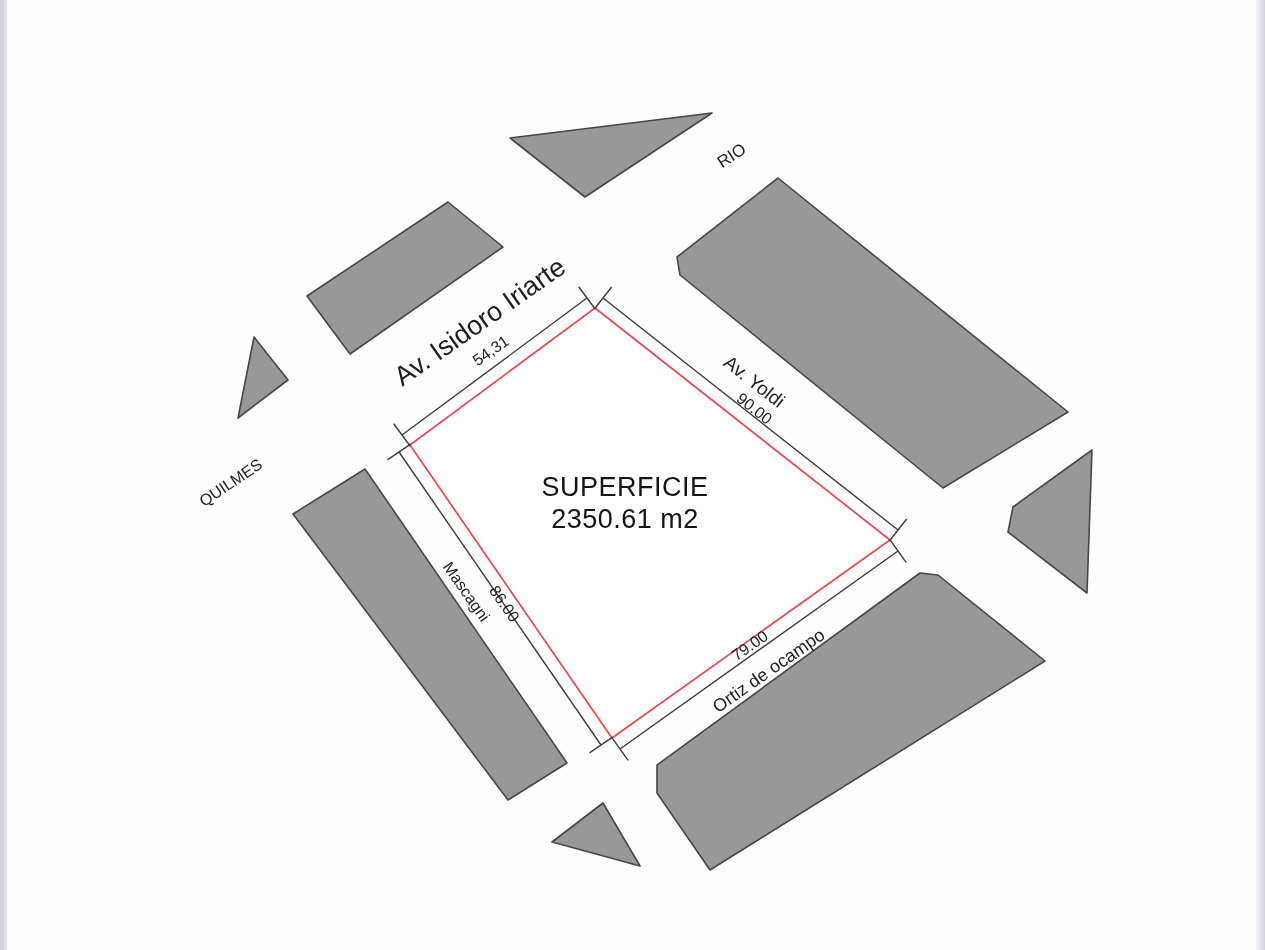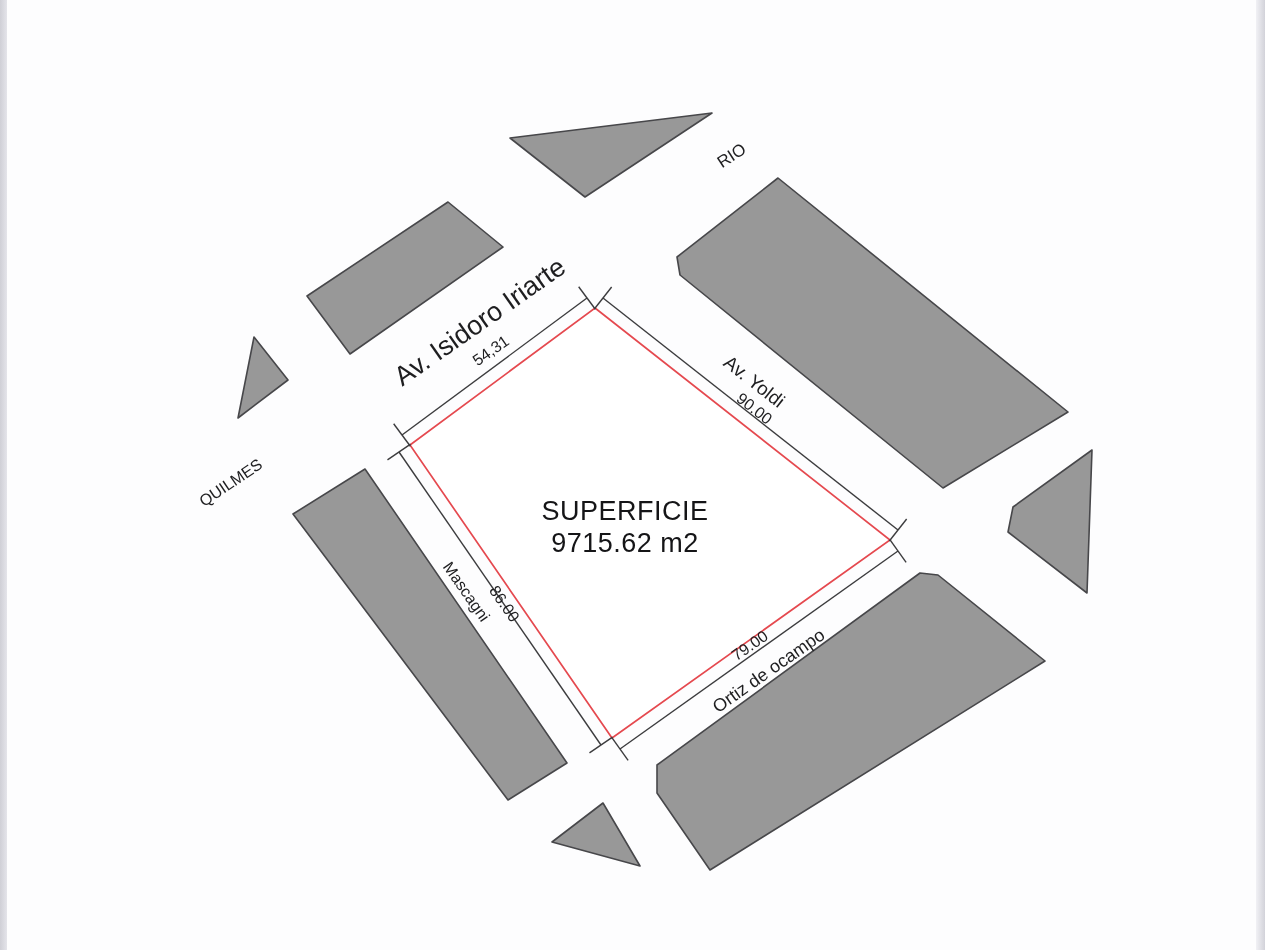--- a/index.html
+++ b/index.html
@@ -21,21 +21,20 @@
   }
   .area-label{
     position:absolute;
     text-align:center;
     color:#151517;
     font-size:27px;
     line-height:32px;
     letter-spacing:0.5px;
     transform:translate(-50%,-50%);
     pointer-events:none;
-    margin-top:24px;
   }
   .edge-band{position:absolute;top:0;height:100%;}
   .edge-band.left{left:0;width:7px;background:linear-gradient(90deg,#cfcfd6,#e4e4ea);}
   .edge-band.right{right:0;width:9px;background:linear-gradient(90deg,#f1f1f5,#d2d2d9);}
 </style>
 </head>
 <body>
 
 <div class="stage">
   <svg id="plan-svg" width="1265" height="950" viewBox="0 0 1265 950">
@@ -68,17 +67,17 @@
       <div class="maplabel" style="left: 754px; top: 382px; font-size: 19px; transform: translate(-50%, -50%) rotate(38deg);">Av. Yoldi</div>
       <div class="maplabel" style="left: 754px; top: 409px; font-size: 16px; transform: translate(-50%, -50%) rotate(38deg);">90.00</div>
       <div class="maplabel" style="left: 231px; top: 483px; font-size: 16px; transform: translate(-50%, -50%) rotate(-34deg);">QUILMES</div>
       <div class="maplabel" style="left: 466px; top: 592px; font-size: 16px; transform: translate(-50%, -50%) rotate(55deg);">Mascagni</div>
       <div class="maplabel" style="left: 504px; top: 604px; font-size: 16px; transform: translate(-50%, -50%) rotate(55deg);">86.00</div>
       <div class="maplabel" style="left: 750px; top: 646px; font-size: 16px; transform: translate(-50%, -50%) rotate(-35deg);">79.00</div>
       <div class="maplabel" style="left: 769px; top: 671px; font-size: 18px; transform: translate(-50%, -50%) rotate(-35deg);">Ortiz de ocampo</div>
     </div>
   <div class="area-label" id="area-label" style="left: 625px; top: 503px;">
     <div>SUPERFICIE</div>
-    <div>9715.62 m2</div>
+    <div>2350.61 m2</div>
   </div>
   <div class="edge-band left"></div>
   <div class="edge-band right"></div>
 </div>
 
 </body></html>

